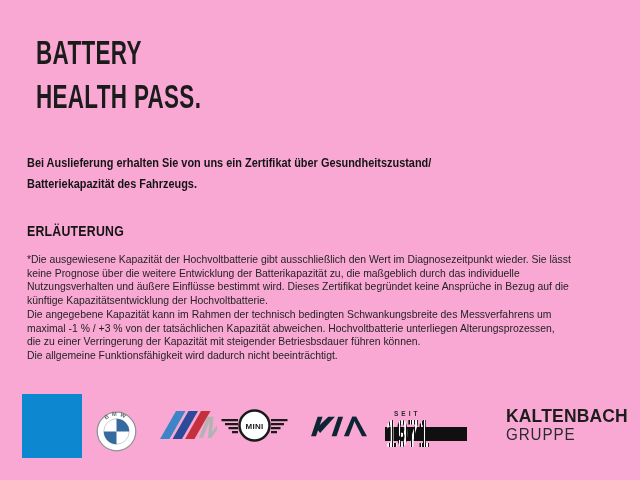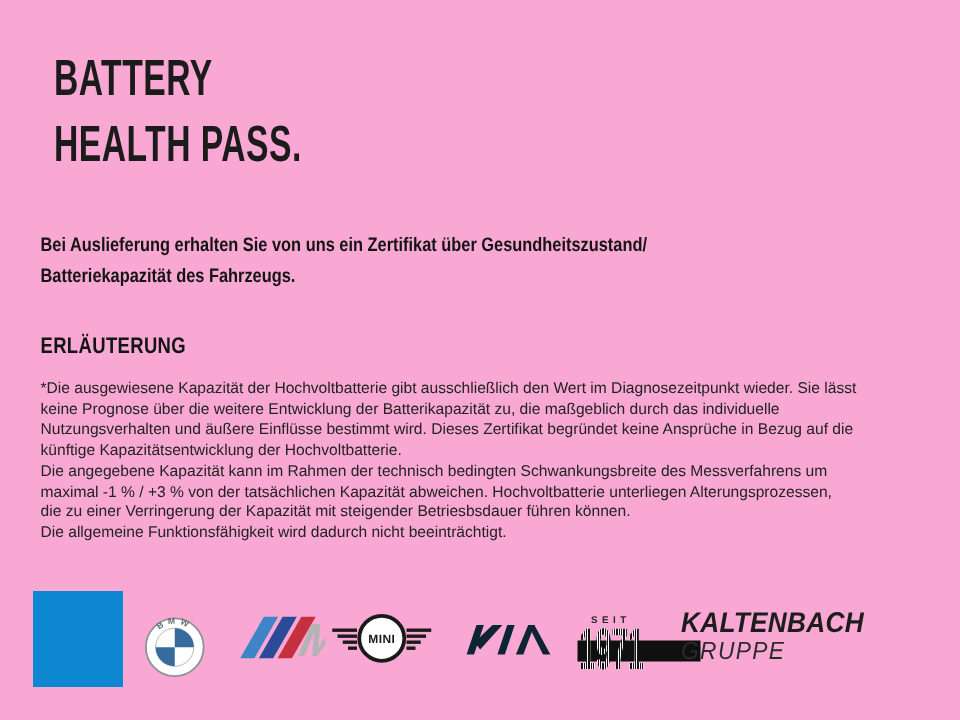--- a/index.html
+++ b/index.html
@@ -31,21 +31,21 @@
   .seit1971{position:absolute;left:385px;top:20px;width:82px;height:50px;}
   .seit-label{position:absolute;left:9px;top:0;font-size:6.5px;font-weight:700;
          letter-spacing:3px;color:#2b2b2b;}
   .seit-bar{position:absolute;left:0;top:17px;width:82px;height:14px;background:#101010;}
   .seit-year{position:absolute;left:1px;top:3px;font-size:39px;line-height:41px;font-weight:700;
          letter-spacing:-1px;transform:scaleX(0.52);transform-origin:left top;
          color:transparent;
          background:repeating-linear-gradient(90deg,#141414 0 1.5px,#fafafa 1.5px 3px);
          -webkit-background-clip:text;background-clip:text;}
 
-  .company{position:absolute;left:454px;top:16px;color:#1d1d1d;font-style:italic;}
+  .company{position:absolute;left:506px;top:16px;color:#1d1d1d;}
   .company-name{font-size:19px;font-weight:700;letter-spacing:0.2px;line-height:19px;
          transform:scaleX(0.92);transform-origin:left top;}
   .company-sub{font-size:16.5px;font-weight:400;letter-spacing:1px;line-height:18px;
          color:#2b2b2b;transform:scaleX(0.92);transform-origin:left top;}
 </style>
 </head>
 <body>
 
 <div class="canvas">
 

